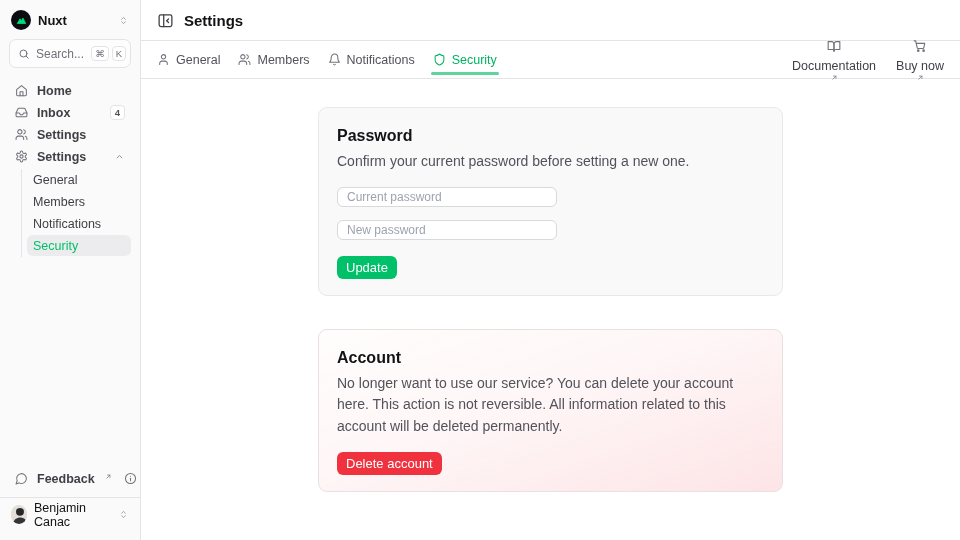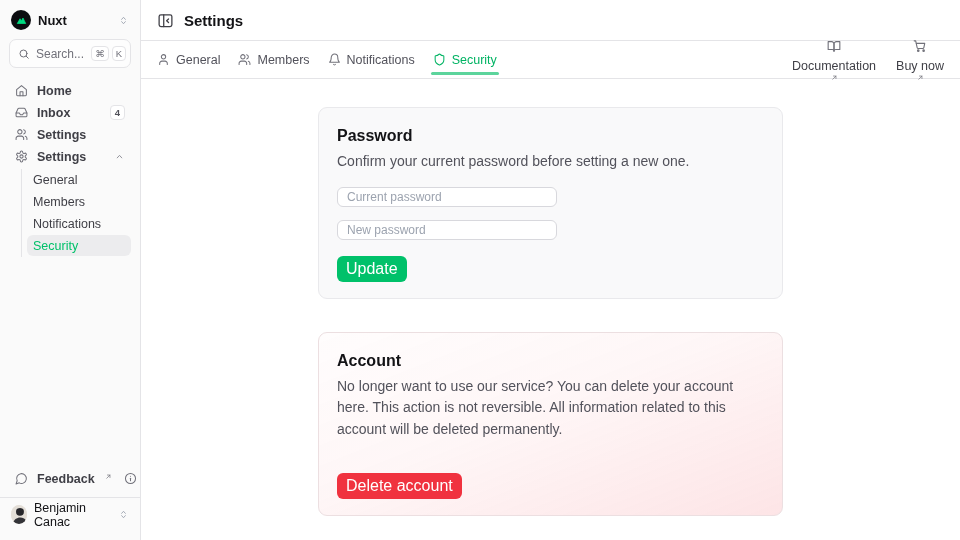--- a/index.html
+++ b/index.html
@@ -84,23 +84,23 @@
   .card.acct { margin-top:33px;
     background:linear-gradient(to top left, rgba(240,50,63,0.13) 0%,
       rgba(240,50,63,0.045) 55%, rgba(240,50,63,0.01) 100%);
     border-color:#ecdfe1; }
   .field { display:block; width:220px; height:20px; margin-top:14px;
     border:1px solid #d8d8dd; border-radius:6px; background:#fff; padding:0 9px;
     font-size:12px; color:#ec4899; font-family:inherit; outline:none; }
   .field::placeholder { color:#9ca3af; }
   .field + .field { margin-top:13px; }
   .btn { display:inline-block; border:none; border-radius:6px; padding:4px 9px;
-    font-size:16px; font-weight:500; color:#fff; font-family:inherit; cursor:pointer; }
+    font-size:13px; font-weight:500; color:#fff; font-family:inherit; cursor:pointer; }
   .btn-green { margin-top:16px; background:#00c16a; }
-  .btn-red { margin-top:32px; background:#f0323f; }
+  .btn-red { margin-top:14px; background:#f0323f; }
 </style>
 </head>
 <body>
 
 <svg width="0" height="0" style="position:absolute">
   <defs>
     <g id="i-extarrow">
         <path d="M6 18 17 7" fill="none" stroke="currentColor" stroke-width="2.4" stroke-linecap="round"></path>
         <path d="M8.5 7H17v8.5" fill="none" stroke="currentColor" stroke-width="2.4" stroke-linecap="round" stroke-linejoin="round"></path>
       </g>

